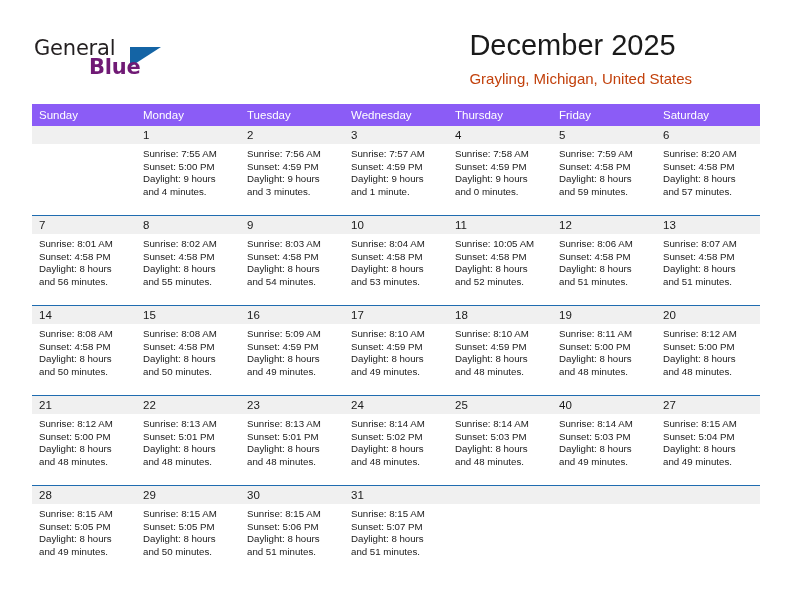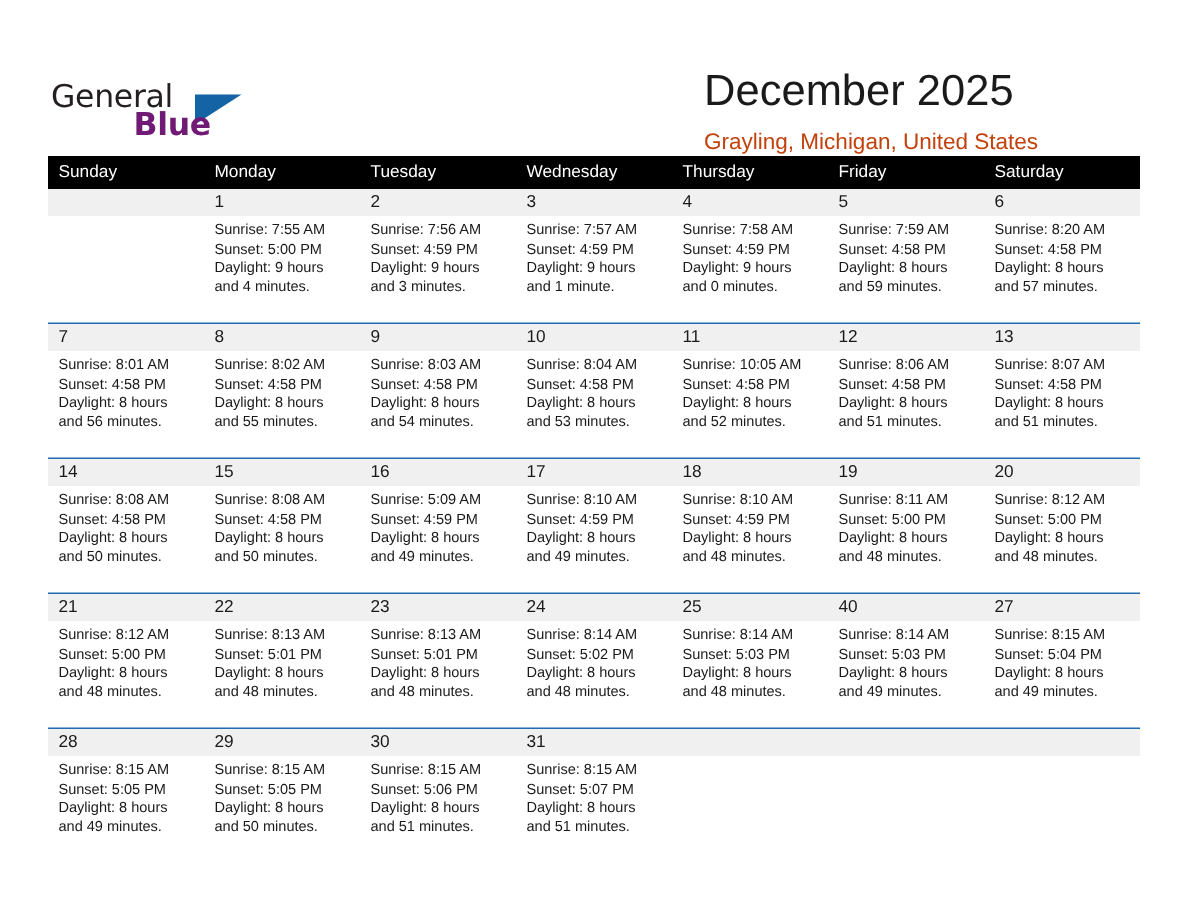--- a/index.html
+++ b/index.html
@@ -19,21 +19,21 @@
     position: relative;
     width: 792px;
     height: 612px;
     box-sizing: border-box;
   }
 
   
   .top {
     position: absolute;
     left: 0;
-    top: 16px;
+    top: 0;
     width: 728px;
     height: 104px;
   }
 
   .brand {
     position: absolute;
     left: 34px;
     top: 36px;
     width: 230px;
     height: 60px;
@@ -94,21 +94,21 @@
   .calendar {
     position: absolute;
     left: 32px;
     top: 104px;
     width: 728px;
     border-collapse: collapse;
     table-layout: fixed;
   }
 
   .calendar th {
-    background: #000000;
+    background: #8b5cf6;
     color: #ffffff;
     font-size: 11.5px;
     font-weight: 400;
     text-align: left;
     padding: 5px 0 5px 7px;
     height: 11px;
     line-height: 12px;
     border: none;
   }
 

